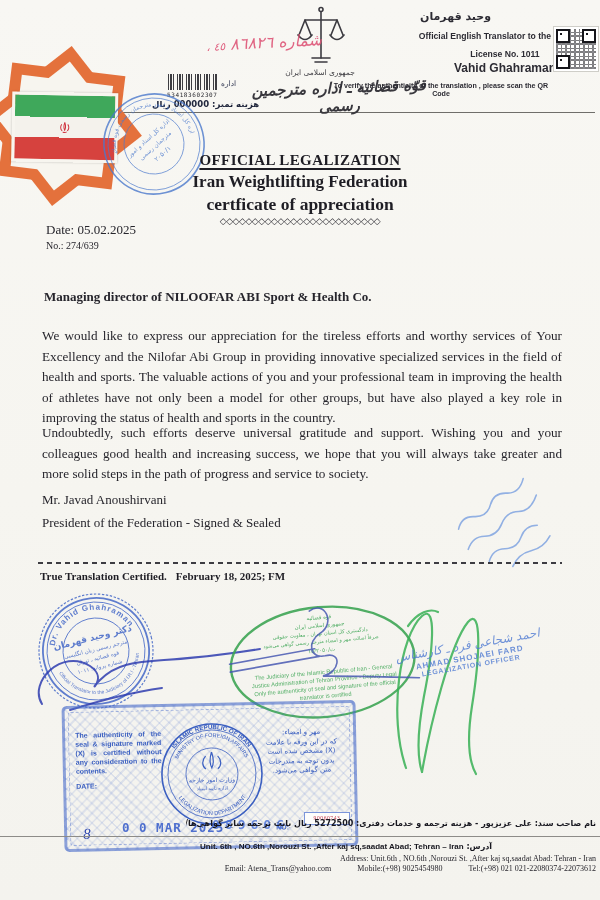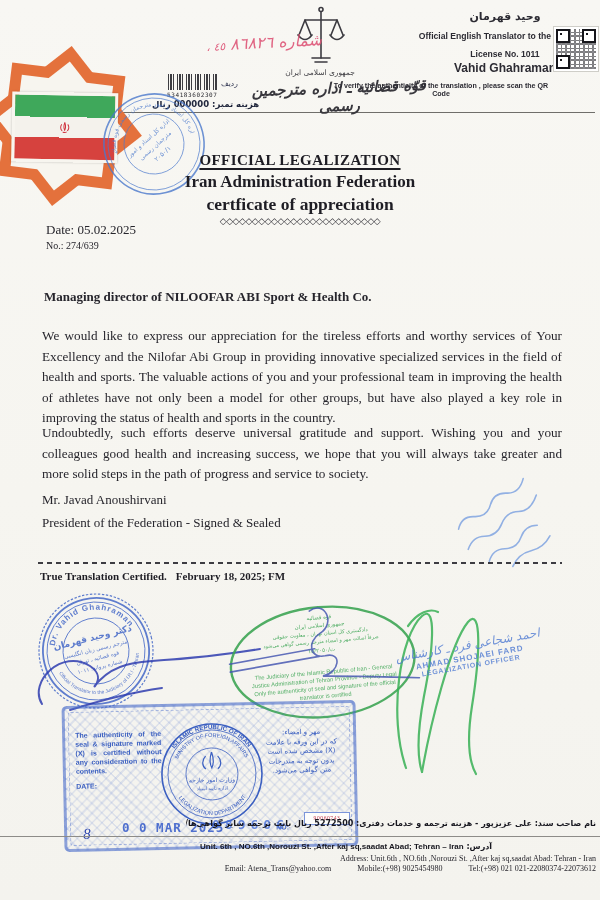--- a/index.html
+++ b/index.html
@@ -23,21 +23,21 @@
         border:3px solid #f7f5ef;box-shadow:0 0 2px rgba(0,0,0,.25);
         background:linear-gradient(180deg,#3fa85b 0 34%,#f4f2ec 34% 66%,#d6423e 66% 100%);}
   #flag-emblem{position:absolute;left:44px;top:26px;}
   
   #scales{top:6px;left:297px;}
   #country-fa{top:68px;left:270px;width:100px;text-align:center;font-size:7.5px;color:#3c3b40;}
   #calligraphy{top:79px;left:244px;width:190px;font-size:15px;font-weight:bold;font-style:italic;
                color:#38373d;direction:rtl;text-align:center;letter-spacing:1px;
                transform:rotate(-2deg);}
   
-  #reg-name-fa{top:10px;left:420px;width:170px;text-align:center;font-size:11px;font-weight:bold;color:#2c2b33;}
+  #reg-name-fa{top:10px;left:420px;width:170px;text-align:left;font-size:11px;font-weight:bold;color:#2c2b33;}
   #reg-title{top:31px;left:390px;width:230px;text-align:center;font-size:8.6px;font-weight:bold;color:#2c2b33;}
   #reg-license{top:49px;left:420px;width:170px;text-align:center;font-size:8.6px;font-weight:bold;color:#2c2b33;}
   #reg-name-en{top:61px;left:410px;width:190px;text-align:center;font-size:12px;font-weight:bold;color:#2c2b33;}
   #qr-caption{top:82px;left:330px;width:222px;text-align:center;font-size:7.1px;font-weight:bold;color:#2c2b33;}
   
   #qr{top:26px;left:553px;width:44px;height:44px;background:#fff;border:1px solid #cfcec8;}
   #qr-noise{position:absolute;inset:2px;opacity:.9;
     background:
       repeating-linear-gradient(0deg,#15151a 0 2px,transparent 2px 4px,#15151a 4px 5px,transparent 5px 8px),
       repeating-linear-gradient(90deg,#15151a 0 2px,transparent 2px 5px,#15151a 5px 6px,transparent 6px 9px);
@@ -182,21 +182,21 @@
     <div class="finder" style="left:2px;bottom:2px;"></div>
   </div>
 
   <div class="abs fa" id="serial">
     <span>شماره ۸٦۸۲٦</span>
     <span class="marks">٤٥ ،</span>
   </div>
 
   <div class="abs" id="barcode"></div>
   <div class="abs mono" id="barcode-num">534183602307</div>
-  <div class="abs fa" id="radif">ردیف</div>
+  <div class="abs fa" id="radif">اداره</div>
   <div class="abs fa" id="stamp-fee">هزینه تمبر: 000000 ریال</div>
 
   <svg class="abs" id="reg-stamp" width="120" height="120" viewBox="0 0 120 120">
     <g stroke="#4b79cc" fill="none">
       <circle cx="60" cy="60" r="50" stroke-width="1.6"></circle>
       <circle cx="60" cy="60" r="46" stroke-width=".8"></circle>
       <circle cx="60" cy="60" r="30" stroke-width=".8"></circle>
     </g>
     <defs>
       <path id="regTop" d="M22 60 A 38 38 0 0 1 98 60"></path>
@@ -204,21 +204,21 @@
     </defs>
     <text class="fa" font-size="6" fill="#4b79cc"><textPath href="#regTop" startOffset="50%" text-anchor="middle">اداره کل اسناد و امور مترجمان رسمی قوه قضائیه</textPath></text>
     <g transform="rotate(-28 60 60)" fill="#4b79cc">
       <text class="fa" x="60" y="54" font-size="6" text-anchor="middle">اداره کل اسناد و امور</text>
       <text class="fa" x="60" y="64" font-size="6" text-anchor="middle">مترجمان رسمی</text>
       <text class="fa" x="60" y="75" font-size="6.5" text-anchor="middle">۲۰۵۰/۱</text>
     </g>
   </svg>
 
   <div class="abs" id="kicker"><span>OFFICIAL LEGALIZATION</span></div>
-  <div class="abs" id="title1">Iran Administration Federation</div>
+  <div class="abs" id="title1">Iran Weightlifting Federation</div>
   <div class="abs" id="title2">certficate of appreciation</div>
   <div class="abs" id="ornament">◇◇◇◇◇◇◇◇◇◇◇◇◇◇◇◇◇◇◇◇◇◇◇◇◇</div>
 
   <div class="abs" id="meta-date">Date: 05.02.2025</div>
   <div class="abs" id="meta-no">No.: 274/639</div>
   <div class="abs" id="rcp-role">Managing director of NILOOFAR ABI Sport &amp; Health Co.</div>
   <div class="abs para" id="para1">We would like to express our appreciation for the tireless efforts and worthy services of Your Excellency and the Nilofar Abi Group in providing innovative specialized services in the field of health and sports. The valuable actions of you and your professional team in improving the health of athletes have not only been a model for other groups, but have also played a key role in improving the status of health and sports in the country.</div>
   <div class="abs para" id="para2">Undoubtedly, such efforts deserve universal gratitude and support. Wishing you and your colleagues good health and increasing success, we hope that you will always take greater and more solid steps in the path of progress and service to society.</div>
   <div class="abs" id="sig-name">Mr. Javad Anoushirvani</div>
   <div class="abs" id="sig-role">President of the Federation - Signed &amp; Sealed</div>

